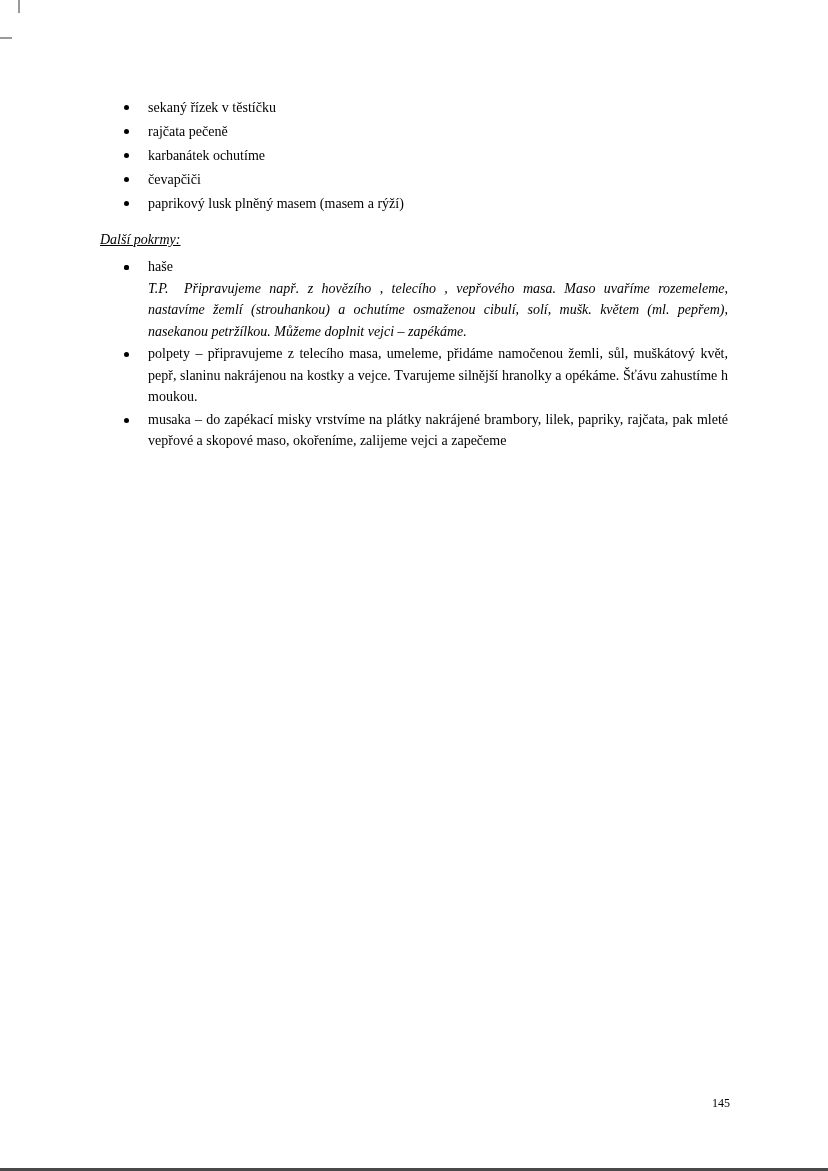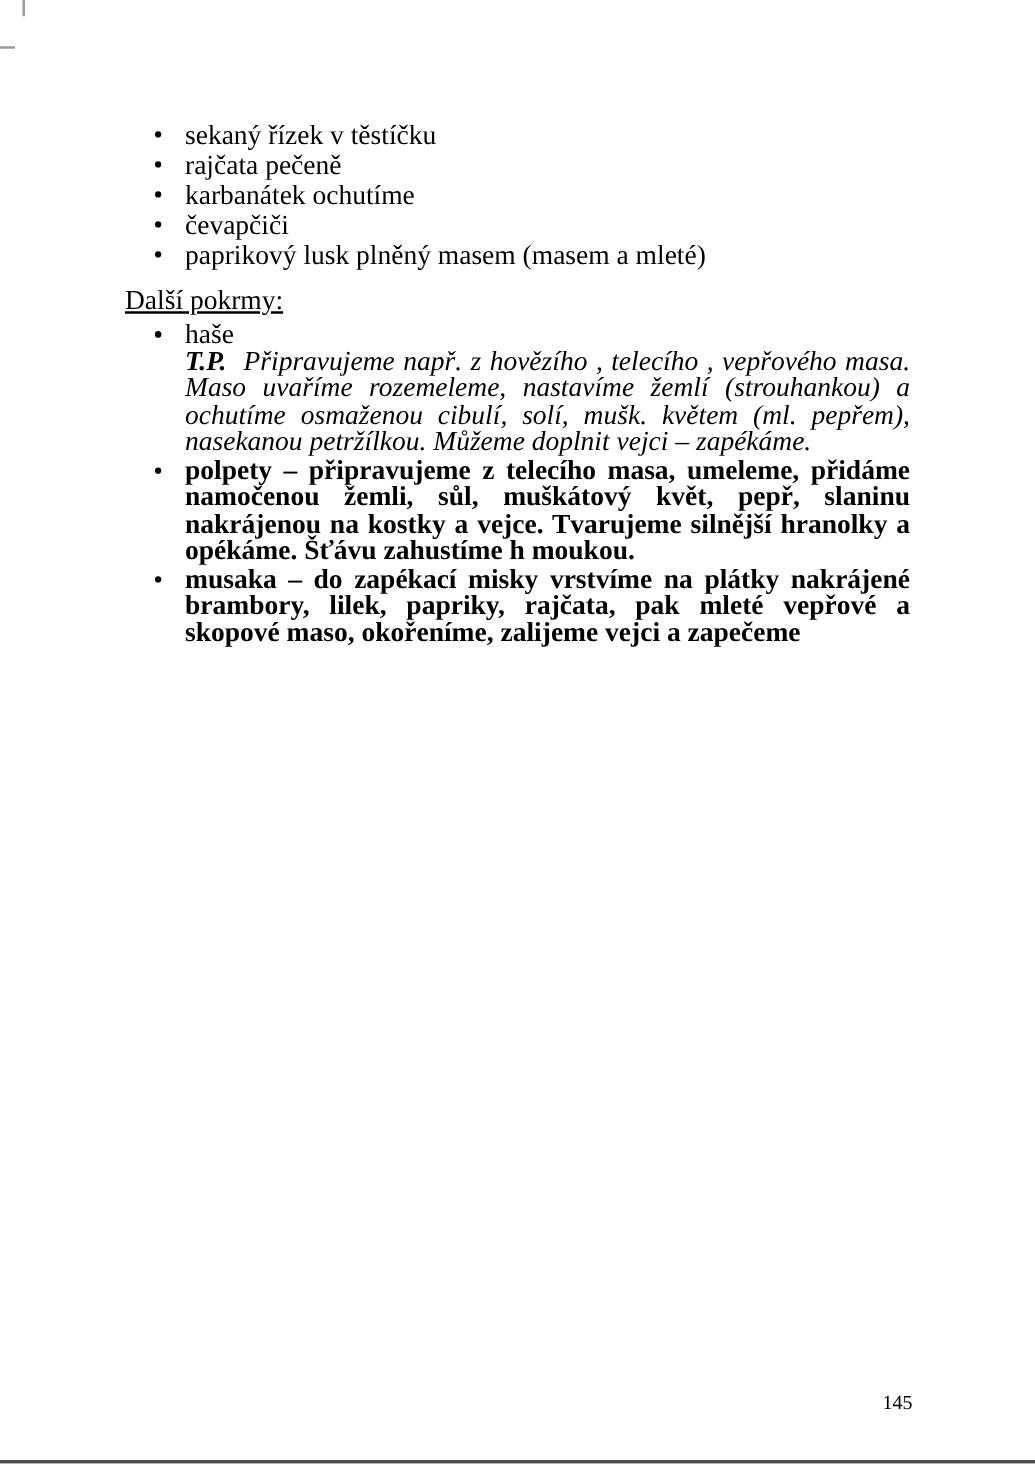--- a/index.html
+++ b/index.html
@@ -10,21 +10,21 @@
     background: #ffffff;
     font-family: "Liberation Serif", serif;
     color: #000000;
     overflow: hidden;
   }
   .content {
     position: absolute;
     left: 100px;
     top: 96px;
     width: 628px;
-    font-size: 22px;
+    font-size: 14px;
   }
   ul.blist {
     list-style: none;
     margin: 0;
     padding: 0 0 0 48px;
   }
   ul.blist li {
     position: relative;
     line-height: 24px;
   }
@@ -35,37 +35,37 @@
     top: 9px;
     width: 5px;
     height: 5px;
     border-radius: 50%;
     background: #000;
   }
   .heading {
     margin: 13px 0 5px 0;
     line-height: 22px;
     text-decoration: underline;
+    font-style: italic;
   }
-  .para { text-align: justify; font-weight: bold; }
+  .para { text-align: justify; }
   .note {
     font-style: italic;
     text-align: justify;
   }
   .tp {
-    font-weight: bold;
+    font-weight: normal;
     font-style: italic;
     margin-right: 7px;
   }
   .page-number {
     position: absolute;
     right: 98px;
     top: 1096px;
-    font-size: 16px;
-    margin-top: 18px;
+    font-size: 12px;
   }
   .artifact-bottom {
     position: absolute;
     left: 0; right: 0; bottom: 0;
     height: 3px;
     background: #4a4a4a;
   }
   .artifact-corner-v {
     position: absolute;
     left: 18px; top: 0;
@@ -100,21 +100,21 @@
       <li>
         <span class="dot"></span>
         <span>karbanátek ochutíme</span>
       </li>
       <li>
         <span class="dot"></span>
         <span>čevapčiči</span>
       </li>
       <li>
         <span class="dot"></span>
-        <span>paprikový lusk plněný masem (masem a mleté)</span>
+        <span>paprikový lusk plněný masem (masem a rýží)</span>
       </li>
     </ul>
 
     <div class="heading">Další pokrmy:</div>
 
     <ul class="blist blist2">
       <li>
         <span class="dot"></span>
       </li>
       <li>

